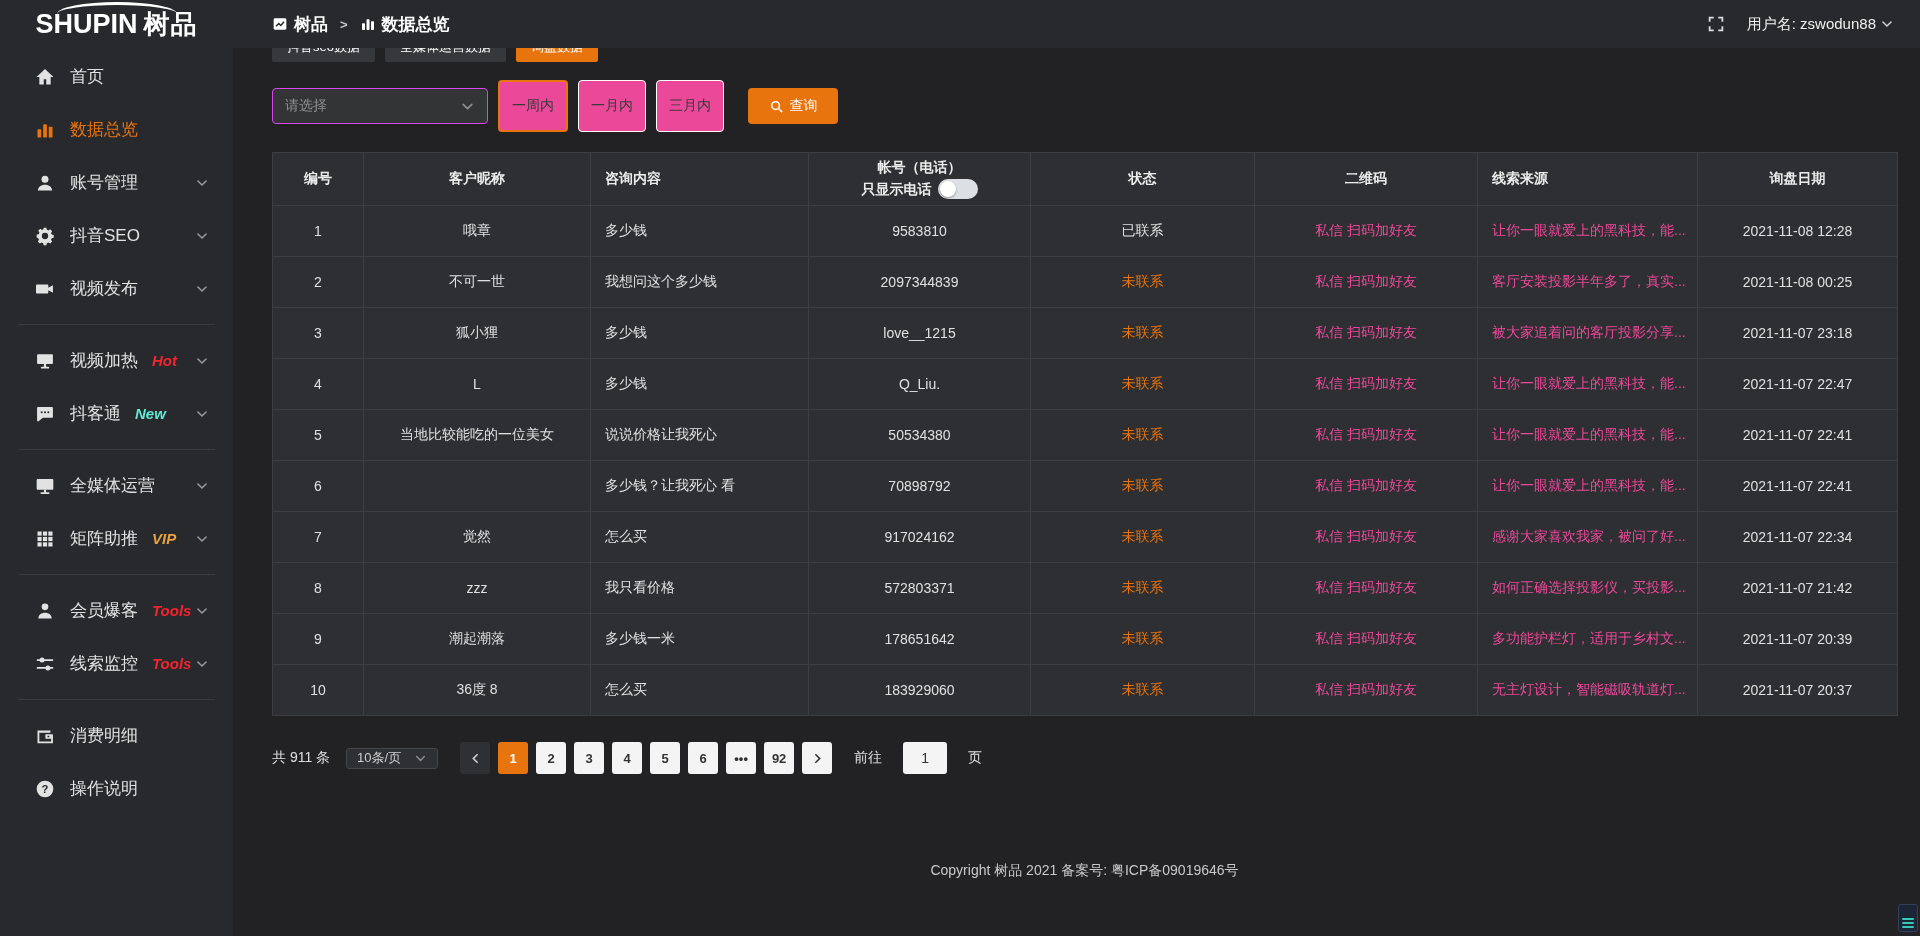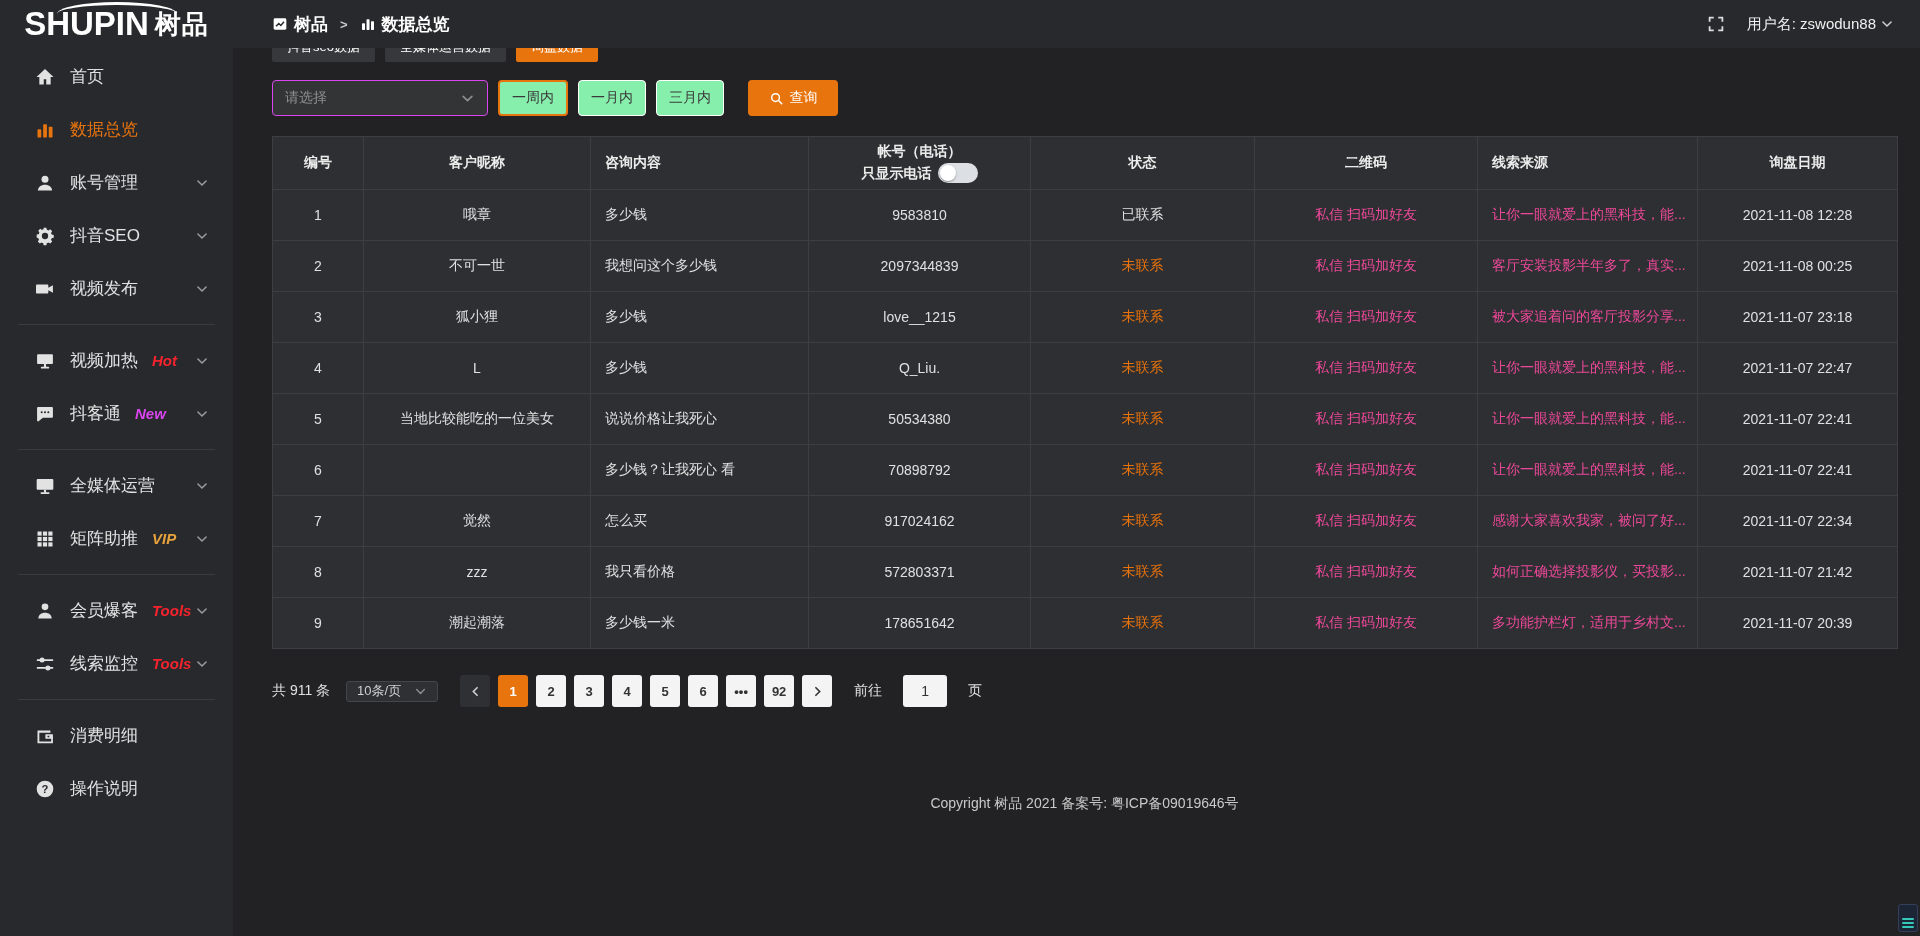--- a/index.html
+++ b/index.html
@@ -8,21 +8,21 @@
     background:#222224; color:#e3e3e4; }
 
   
   .topbar { position:fixed; top:0; left:0; width:1920px; height:48px;
     background:#28292c; display:flex; align-items:center; z-index:20; }
   .logo { width:233px; height:48px; display:flex; align-items:center; justify-content:center;
     color:#fff; font-weight:bold; letter-spacing:1px; position:relative; }
   .logo .arc { position:absolute; top:2px; left:50%; transform:translateX(-50%);
     width:120px; height:12px; border-top:3px solid #fff;
     border-radius:50%/100% 100% 0 0; }
-  .logo .en { font-size:33px; font-stretch:condensed; letter-spacing:0; }
+  .logo .en { font-size:27px; font-stretch:condensed; letter-spacing:0; }
   .logo .cn { font-size:26px; margin-left:6px; }
   .crumbs { display:flex; align-items:center; margin-left:39px; font-size:17px;
     font-weight:bold; color:#fff; }
   .crumbs .icon { width:16px; height:16px; margin-right:6px; color:#fff; }
   .crumbs .sep { margin:0 12px; color:#c9c9c9; font-size:13px; font-weight:bold; }
   .topbar-right { margin-left:auto; display:flex; align-items:center; padding-right:26px; }
   .fs-btn { width:18px; height:18px; color:#dcdcdc; margin-right:22px; cursor:pointer; }
   .username { font-size:15px; color:#f0f0f0; display:flex; align-items:center; }
   .username .chev { width:14px; height:14px; margin-left:4px; color:#cfcfcf; }
 
@@ -45,21 +45,21 @@
   .tab { height:30px; padding:0 15px; background:#37383b; border:none; color:#fff;
     font-size:13px; border-radius:2px; cursor:pointer; display:flex; align-items:center;
     font-family:inherit; }
   .tab.active { background:#e8740e; }
 
   .filters { display:flex; align-items:center; margin-top:18px; gap:10px; }
   .select { width:216px; height:36px; background:#333436; border:1px solid #d946ef;
     border-radius:4px; display:flex; align-items:center; padding:0 12px; cursor:pointer; }
   .select .ph { color:#8d8e90; font-size:14px; }
   .select .chev { width:15px; height:15px; color:#8d8e90; margin-left:auto; }
-  .range-btn { min-width:64px; height:36px; background:#86efac; color:#3a3a3a;
+  .range-btn { min-width:64px; height:52px; background:#ec4899; color:#3a3a3a;
     border:1px solid #fff; border-radius:4px; font-size:14px; cursor:pointer;
     font-family:inherit; padding:0 12px; }
   .range-btn.active { border:2px solid #e8740e; }
   .search-btn { height:36px; min-width:90px; margin-left:14px; background:#e8740e;
     color:#fff; border:none; border-radius:4px; font-size:14px; cursor:pointer;
     display:flex; align-items:center; justify-content:center; gap:6px; font-family:inherit; }
   .search-btn .icon { width:15px; height:15px; }
 
   
   table { border-collapse:collapse; table-layout:fixed; width:1625px; margin-top:20px;
@@ -235,21 +235,21 @@
         <svg viewBox="0 0 24 24" fill="currentColor">
           <path d="M3.8 3.5h16.4c.7 0 1.3.6 1.3 1.3v10.4c0 .7-.6 1.3-1.3 1.3H9.5l-5.3 4.2c-.6.5-1.7.1-1.7-.8V4.8c0-.7.6-1.3 1.3-1.3z"></path>
           <g fill="#28292c">
             <circle cx="8" cy="10" r="1.2"></circle>
             <circle cx="12" cy="10" r="1.2"></circle>
             <circle cx="16" cy="10" r="1.2"></circle>
           </g>
         </svg>
       </span>
       <span>抖客通</span>
-      <span class="badge" style="color: #d946ef;">New</span>
+      <span class="badge" style="color: #5eead4;">New</span>
       <span class="chev">
         <svg viewBox="0 0 24 24" fill="none" stroke="currentColor" stroke-width="2.6" stroke-linecap="round">
           <path d="M5 8.5l7 7 7-7"></path>
         </svg>
       </span>
     </div>
     <div class="side-divider"></div>
     <div class="side-item">
       <span class="icon">
         <svg viewBox="0 0 24 24" fill="currentColor">
@@ -494,20 +494,30 @@
         <tr>
           <td class="al-c">9</td>
           <td class="al-c">潮起潮落</td>
           <td class="al-l">多少钱一米</td>
           <td class="al-c">178651642</td>
           <td class="al-c status-un">未联系</td>
           <td class="al-c qr"><a>私信</a> <a>扫码加好友</a></td>
           <td class="al-l src"><a>多功能护栏灯，适用于乡村文...</a></td>
           <td class="al-c">2021-11-07 20:39</td>
         </tr>
+        <tr>
+          <td class="al-c">10</td>
+          <td class="al-c">36度 8</td>
+          <td class="al-l">怎么买</td>
+          <td class="al-c">183929060</td>
+          <td class="al-c status-un">未联系</td>
+          <td class="al-c qr"><a>私信</a> <a>扫码加好友</a></td>
+          <td class="al-l src"><a>无主灯设计，智能磁吸轨道灯...</a></td>
+          <td class="al-c">2021-11-07 20:37</td>
+        </tr>
       </tbody>
   </table>
 
   <div class="pager">
     <span class="total">共 911 条</span>
     <div class="size-select">
       <span>10条/页</span>
       <span class="chev">
           <svg viewBox="0 0 24 24" fill="none" stroke="currentColor" stroke-width="2.6" stroke-linecap="round">
             <path d="M5 8.5l7 7 7-7"></path>

